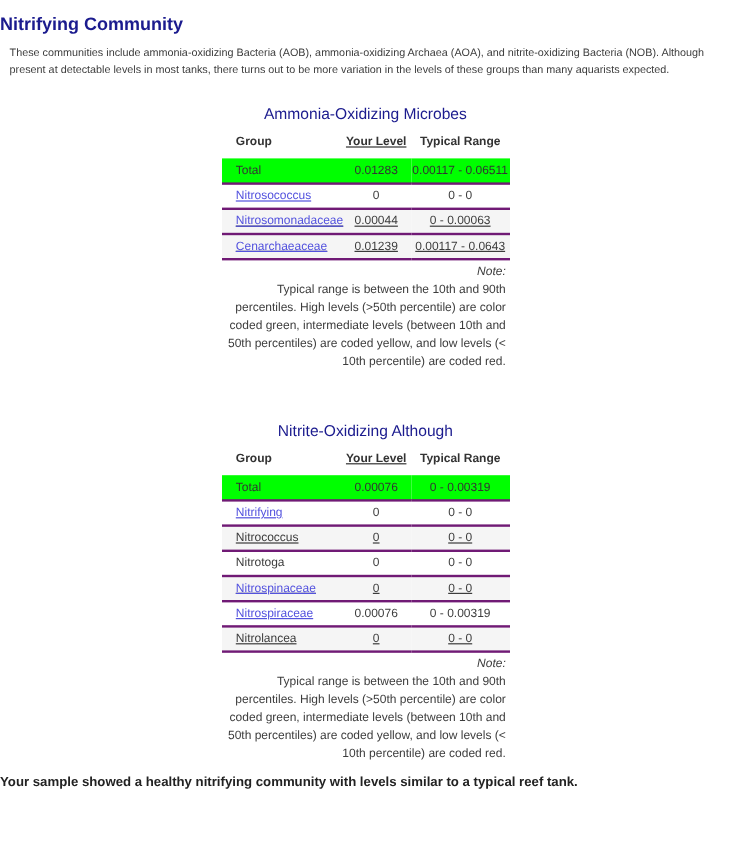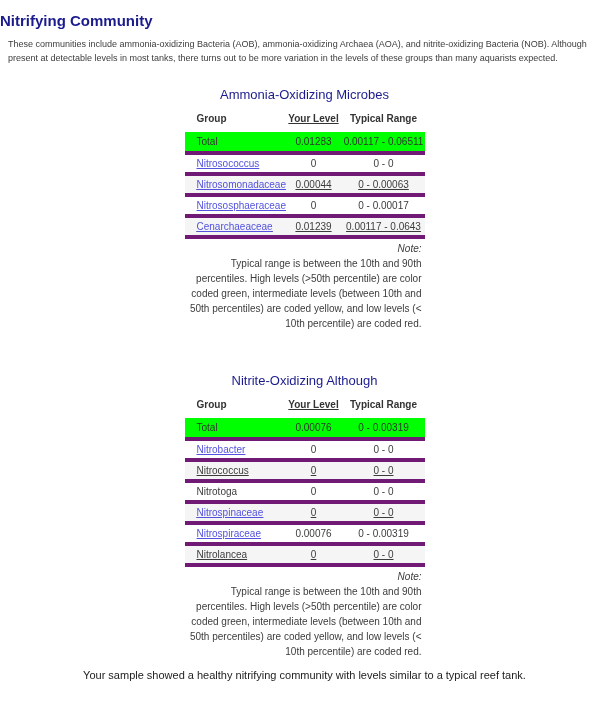--- a/index.html
+++ b/index.html
@@ -46,41 +46,40 @@
   th {
     padding: 4px 0 8px 0;
     color: #333333;
     font-size: 10px;
     font-weight: bold;
     text-align: center;
   }
   th.col-group { text-align: left; padding-left: 12px; }
   td {
     height: 21px;
-    border-bottom: 4px solid #701a75;
+    border-bottom: 2px solid #701a75;
     text-align: center;
     vertical-align: middle;
     color: #3c3c3c;
   }
   td.cell-group { text-align: left; padding-left: 12px; }
   tr.row-stripe td { background: #f5f5f5; text-decoration: underline; }
   tr.row-total td { background: #00ff00; color: #333333; }
   a.group-link { color: #5352de; text-decoration: underline; cursor: pointer; }
   .note {
     width: 234px;
     margin: 2px auto 0 auto;
     text-align: right;
     font-size: 10px;
     line-height: 15px;
     color: #3c3c3c;
   }
   .note-label { font-style: italic; }
   .footer {
-    text-align: center;
-    font-weight: normal;
+    font-weight: bold;
     font-size: 11px;
     color: #222222;
     margin: 10px 0 0 0;
   }
 </style>
 </head>
 <body>
 
 <main>
 
@@ -107,25 +106,20 @@
           <tr>
             <td class="cell-group"><a href="#" class="group-link">Nitrosococcus</a></td>
             <td class="cell-level">0</td>
             <td class="cell-range">0 - 0</td>
           </tr>
           <tr class="row-stripe">
             <td class="cell-group"><a href="#" class="group-link">Nitrosomonadaceae</a></td>
             <td class="cell-level">0.00044</td>
             <td class="cell-range">0 - 0.00063</td>
           </tr>
-          <tr>
-            <td class="cell-group"><a href="#" class="group-link">Nitrososphaeraceae</a></td>
-            <td class="cell-level">0</td>
-            <td class="cell-range">0 - 0.00017</td>
-          </tr>
           <tr class="row-stripe">
             <td class="cell-group"><a href="#" class="group-link">Cenarchaeaceae</a></td>
             <td class="cell-level">0.01239</td>
             <td class="cell-range">0.00117 - 0.0643</td>
           </tr>
         </tbody>
     </table>
     <div class="note">
       <div class="note-label">Note:</div>
       <div class="note-text">Typical range is between the 10th and 90th percentiles. High levels (&gt;50th percentile) are color coded green, intermediate levels (between 10th and 50th percentiles) are coded yellow, and low levels (&lt; 10th percentile) are coded red.</div>
@@ -142,21 +136,21 @@
           <th class="col-range">Typical Range</th>
         </tr>
       </thead>
       <tbody>
           <tr class="row-total">
             <td class="cell-group"><span>Total</span></td>
             <td class="cell-level">0.00076</td>
             <td class="cell-range">0 - 0.00319</td>
           </tr>
           <tr>
-            <td class="cell-group"><a href="#" class="group-link">Nitrobacter</a></td>
+            <td class="cell-group"><a href="#" class="group-link">Nitrifying</a></td>
             <td class="cell-level">0</td>
             <td class="cell-range">0 - 0</td>
           </tr>
           <tr class="row-stripe">
             <td class="cell-group"><span>Nitrococcus</span></td>
             <td class="cell-level">0</td>
             <td class="cell-range">0 - 0</td>
           </tr>
           <tr>
             <td class="cell-group"><span>Nitrotoga</span></td>

